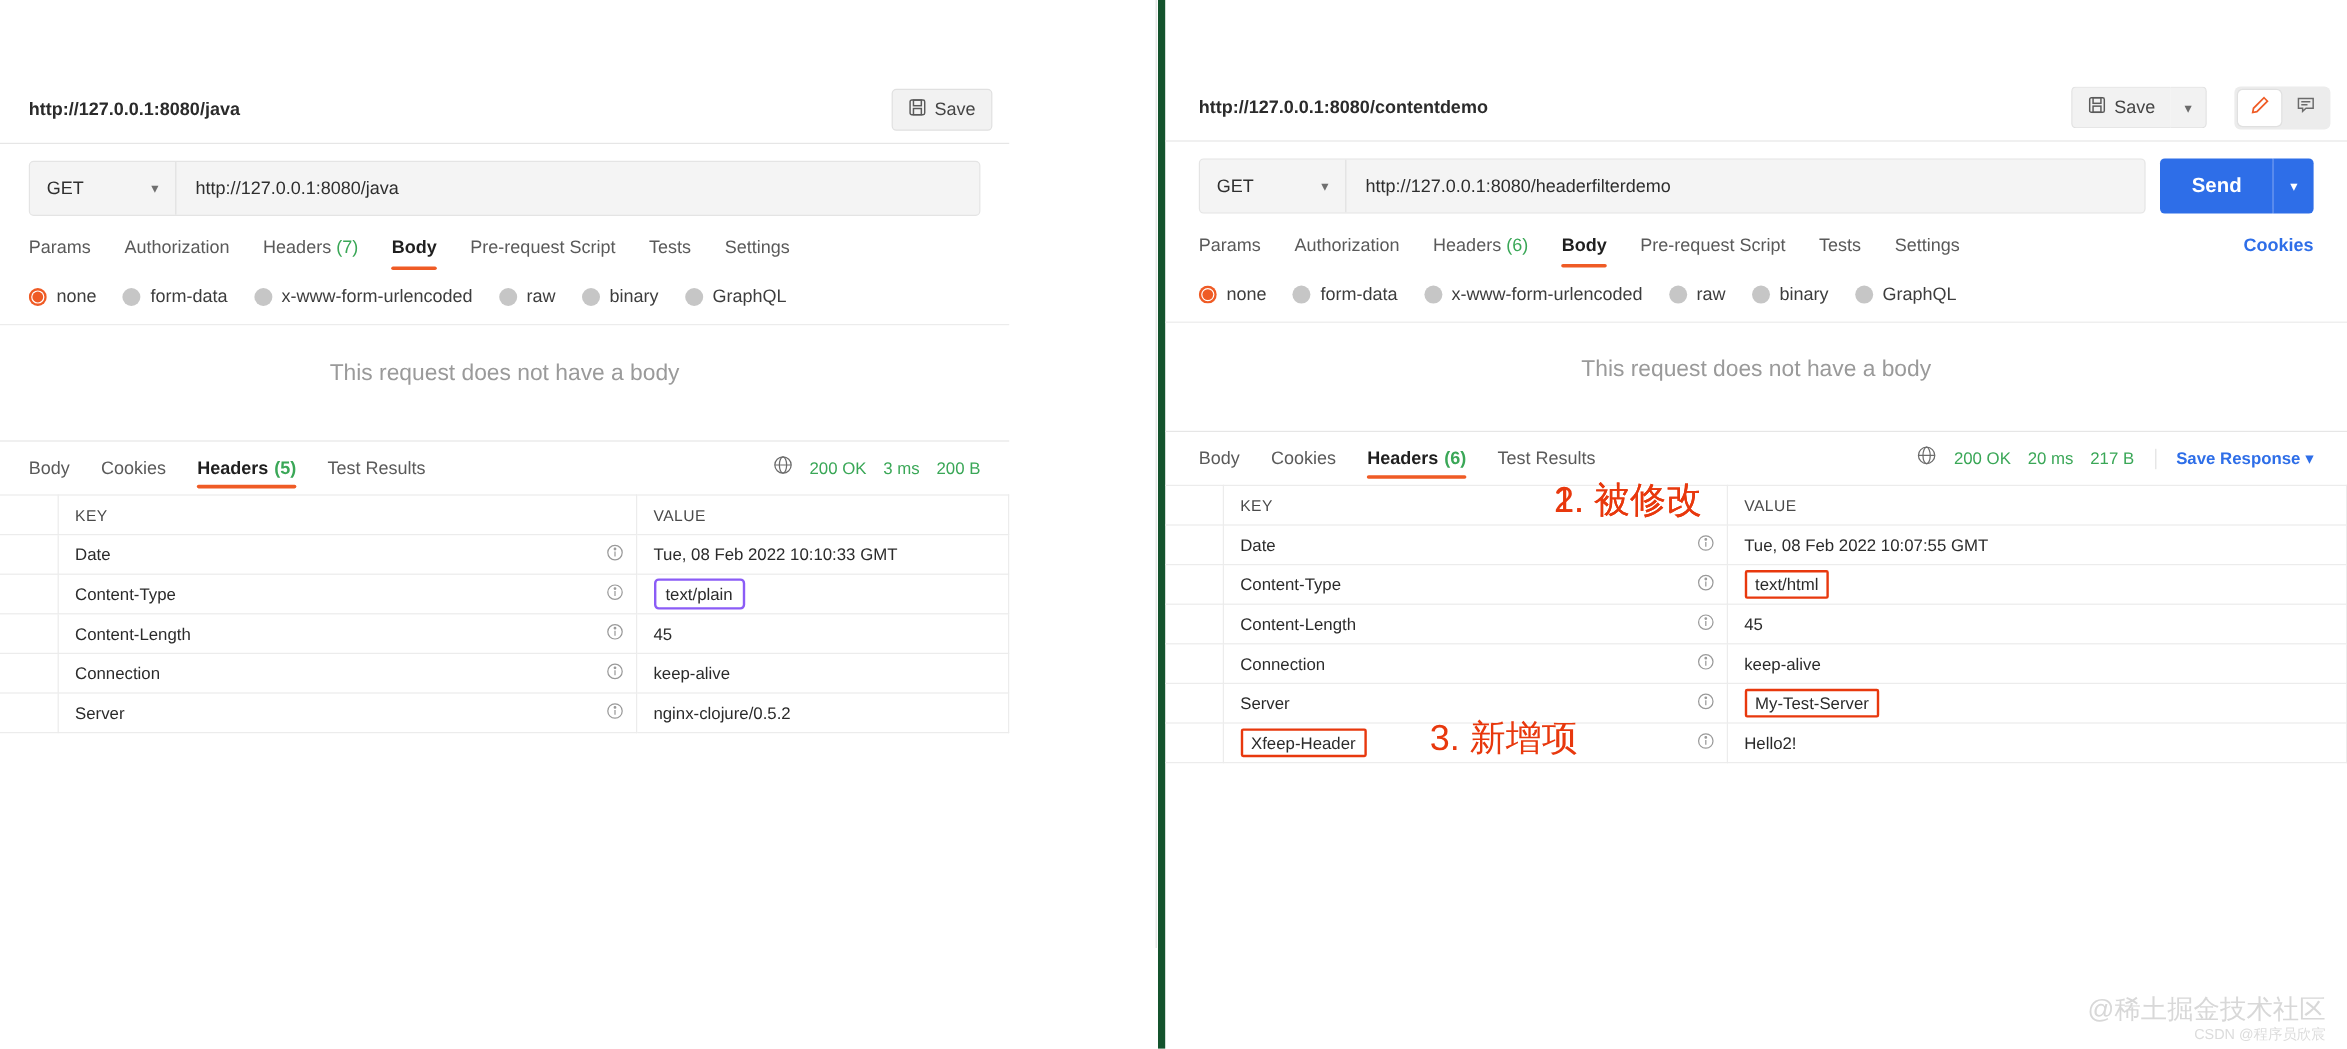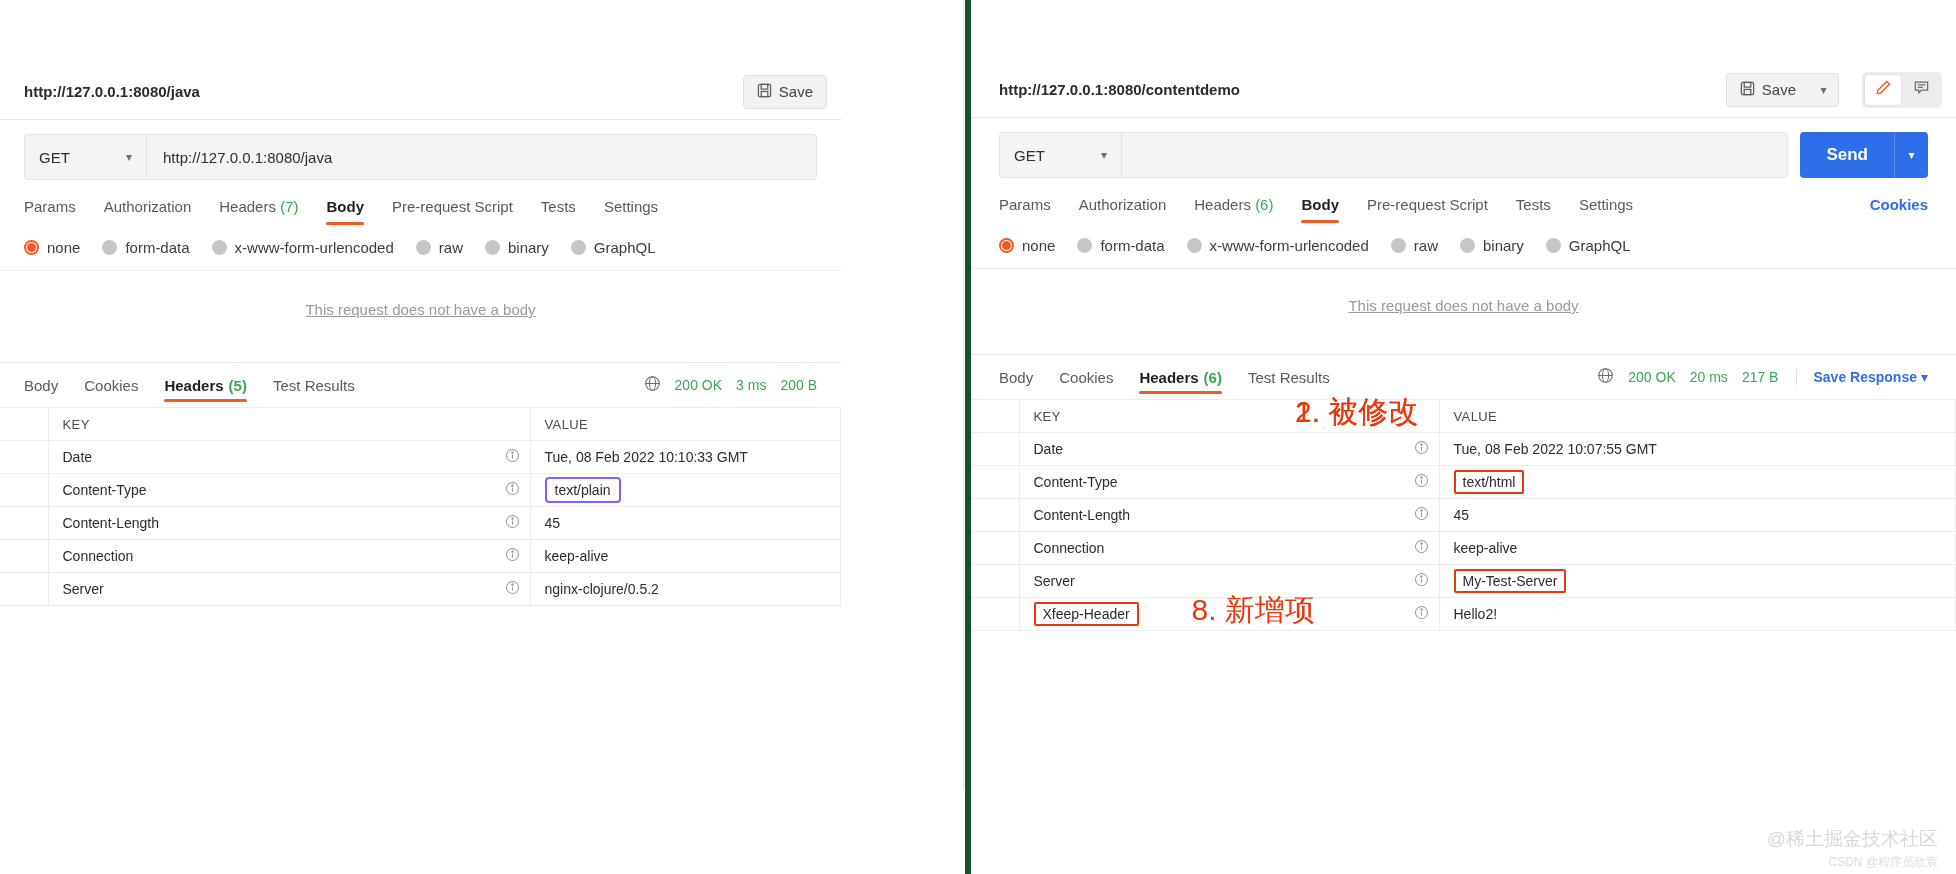--- a/index.html
+++ b/index.html
@@ -127,21 +127,21 @@
   .dot {
     width: 15px; height: 15px; border-radius: 50%;
     background: #c6c6c6; display: inline-block; position: relative;
   }
   .dot.sel { background: #fff; box-shadow: 0 0 0 2px #ef5b25 inset; }
   .dot.sel::after {
     content: ""; position: absolute; inset: 3px; border-radius: 50%; background: #ef5b25;
   }
 
   .nobody {
-    text-align: center; color: #9a9a9a; font-size: 15px; text-decoration: underline;
+    text-align: center; color: #9a9a9a; font-size: 19px;
   }
 
   
   .resp-divider { border-top: 1px solid #e6e6e6; }
   .resptabs { display: flex; align-items: center; gap: 26px; position: relative; height: 44px; }
   .resptab { font-size: 15px; color: #5a5a5a; cursor: pointer; position: relative; height: 44px; display: flex; align-items: center; white-space: nowrap; }
   .resptab.active { color: #1f1f1f; font-weight: 700; }
   .resptab.active::after {
     content: ""; position: absolute; left: 0; right: 0; bottom: 5px;
     height: 3px; background: #ef5b25; border-radius: 2px;
@@ -176,21 +176,21 @@
     display: inline-block; border: 2px solid #8b5cf6; border-radius: 4px;
     padding: 2px 8px; line-height: 18px;
   }
   .note {
     color: #e8380d; font-size: 30px; white-space: nowrap;
     position: absolute; pointer-events: none;
   }
 
   
   .wm { position: absolute; right: 18px; text-align: right; color: #d8d8d8; }
-  #wm1 { top: 826px; font-size: 19px; }
+  #wm1 { top: 826px; font-size: 22px; }
   #wm2 { top: 854px; font-size: 12px; color: #dcdcdc; }
 </style>
 </head>
 <body>
 
 <div class="stage">
 
   <div class="anno-title" id="anno-left">没有 header filter</div>
   <div class="anno-title" id="anno-right">有 header filter</div>
 
@@ -459,20 +459,21 @@
       </div>
     </div>
 
     <div style="padding:0 28px;">
       <div class="urlrow">
         <div class="urlbox">
           <div class="method">
             <span>GET</span>
             <span class="caret">▾</span>
           </div>
+          <input class="urlinput" type="text" value="http://127.0.0.1:8080/headerfilterdemo" style="">
         </div>
         <div class="send-group">
           <button class="send-btn">Send</button>
           <div class="send-caret">
             <span>▾</span>
           </div>
         </div>
       </div>
 
       <div class="reqtabs">
@@ -654,21 +655,21 @@
         </td>
         <td>
           <span class="boxed">My-Test-Server</span>
           <span class="note" style="left:324px; top:-8px;">2. 被修改</span>
         </td>
       </tr>
       <tr>
         <td></td>
         <td class="cell-key">
           <span class="boxed">Xfeep-Header</span>
-          <span class="note" style="left:172px; top:-8px;">8. 新增项</span>
+          <span class="note" style="left:172px; top:-8px;">3. 新增项</span>
           <span class="info">
             <svg width="15" height="15" viewBox="0 0 16 16" fill="none" stroke="#9a9a9a" stroke-width="1.1">
               <circle cx="8" cy="8" r="6.4"></circle>
                   <line x1="8" y1="7" x2="8" y2="11.4"></line>
                   <circle cx="8" cy="4.8" r=".7" fill="#9a9a9a"></circle>
             </svg>
           </span>
         </td>
         <td>Hello2!</td>
       </tr>

